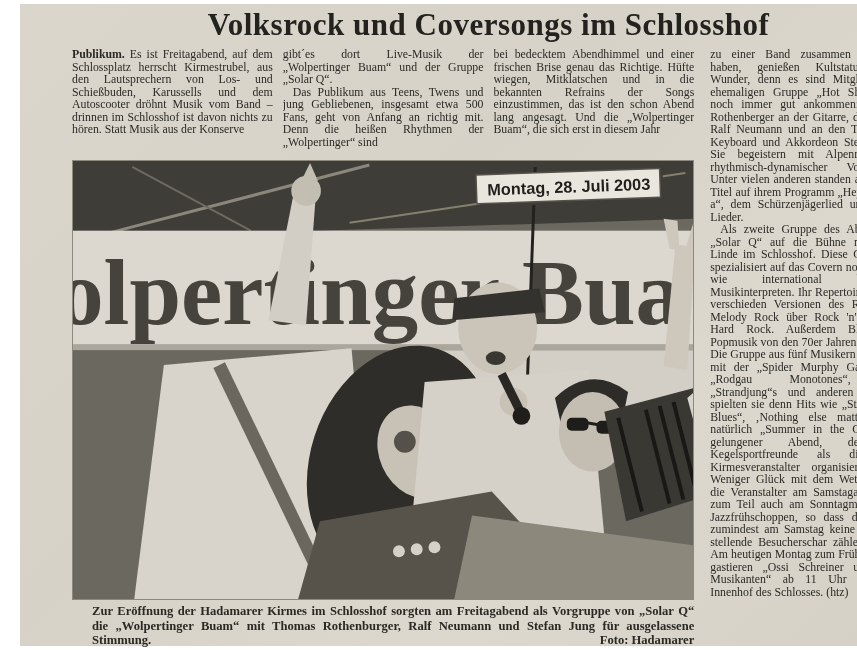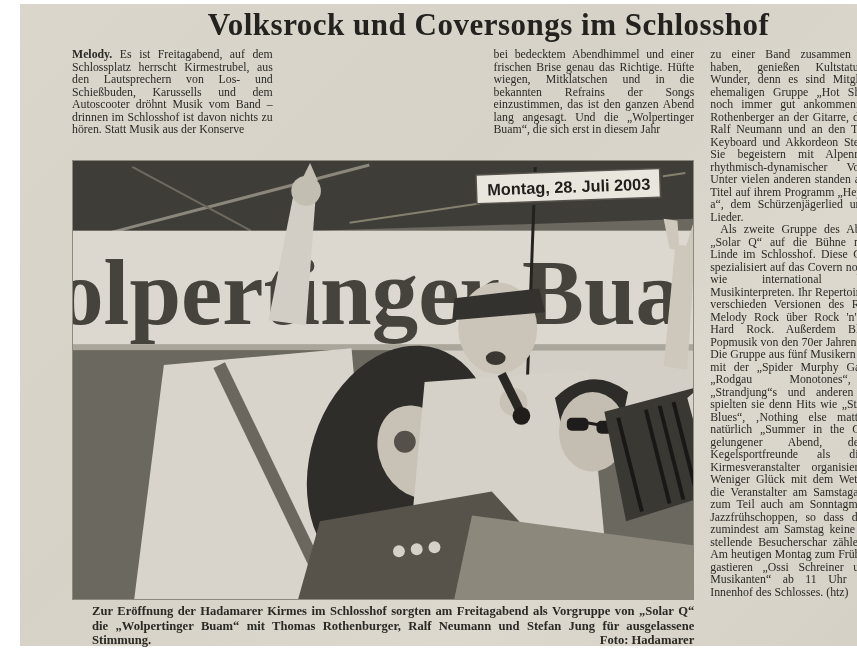--- a/index.html
+++ b/index.html
@@ -31,28 +31,30 @@
 <body>
 
 <div class="page">
   <div class="scan">
 
     <h1 class="headline">Volksrock und Coversongs im Schlosshof</h1>
 
     <div class="article">
 
       <div class="intro bodycol" style="grid-column:1">
-        <p><span class="lead">Melody.</span><span> Es ist Freitagabend, auf dem Schlossplatz herrscht Kirmestrubel, aus den Lautsprechern von Los- und Schießbuden, Karussells und dem Autoscooter dröhnt Musik vom Band – drinnen im Schlosshof ist davon nichts zu hören. Statt Musik aus der Konserve</span></p>
+        <p><span class="lead">Publikum.</span><span> Es ist Freitagabend, auf dem Schlossplatz herrscht Kirmestrubel, aus den Lautsprechern von Los- und Schießbuden, Karussells und dem Autoscooter dröhnt Musik vom Band – drinnen im Schlosshof ist davon nichts zu hören. Statt Musik aus der Konserve</span></p>
       </div>
 
       <div class="intro bodycol" style="grid-column:2">
+        <p>gibt´es dort Live-Musik der „Wolpertinger Buam“ und der Gruppe „Solar Q“.</p>
+        <p class="indent">Das Publikum aus Teens, Twens und jung Gebliebenen, insgesamt etwa 500 Fans, geht von Anfang an richtig mit. Denn die heißen Rhythmen der „Wolpertinger“ sind</p>
       </div>
 
       <div class="intro bodycol" style="grid-column:3">
-        <p>bei bedecktem Abendhimmel und einer frischen Brise genau das Richtige. Hüfte wiegen, Mitklatschen und in die bekannten Refrains der Songs einzustimmen, das ist den ganzen Abend lang angesagt. Und die „Wolpertinger Buam“, die sich erst in diesem Jahr</p>
+        <p>bei bedecktem Abendhimmel und einer frischen Brise genau das Richtige. Hüfte wiegen, Mitklatschen und in die bekannten Refrains der Songs einzustimmen, das ist den schon Abend lang angesagt. Und die „Wolpertinger Buam“, die sich erst in diesem Jahr</p>
       </div>
 
       <div class="col4 bodycol">
         <p>zu einer Band zusammen gefunden haben, genießen Kultstatus. Kein Wunder, denn es sind Mitglieder der ehemaligen Gruppe „Hot Shots“, die noch immer gut ankommen: Thomas Rothenberger an der Gitarre, der Sänger Ralf Neumann und an den Tasten von Keyboard und Akkordeon Stefan Jung. Sie begeistern mit Alpenrock und rhythmisch-dynamischer Volksmusik. Unter vielen anderen standen auch diese Titel auf ihrem Programm „Hey Baby, u, a“, dem Schürzenjägerlied und eigene Lieder.</p>
         <p class="indent">Als zweite Gruppe des Abends trat „Solar Q“ auf die Bühne neben der Linde im Schlosshof. Diese Gruppe ist spezialisiert auf das Covern non national wie international bekannten Musikinterpreten. Ihr Repertoire umfasst verschieden Versionen des Rock: von Melody Rock über Rock 'n' Roll bis Hard Rock. Außerdem Blues und Popmusik von den 70er Jahren bis heute. Die Gruppe aus fünf Musikern trat schon mit der „Spider Murphy Gang“, den „Rodgau Monotones“, den „Strandjung“s und anderen auf. So spielten sie denn Hits wie „Still got the Blues“, ‚Nothing else matters“ und natürlich „Summer in the City“. Ein gelungener Abend, den die Kegelsportfreunde als diesjähriger Kirmesveranstalter organisiert hatten. Weniger Glück mit dem Wetter hatten die Veranstalter am Samstagabend und zum Teil auch am Sonntagmittag zum Jazzfrühschoppen, so dass der Verein zumindest am Samstag keine zufrieden stellende Besucherschar zählen konnte. Am heutigen Montag zum Frühschoppen gastieren „Ossi Schreiner und seine Musikanten“ ab 11 Uhr auf dem Innenhof des Schlosses. (htz)</p>
       </div>
 
       <div class="photo-block">
         <div class="photo-frame">
           <svg viewBox="0 0 628 440" preserveAspectRatio="none">

